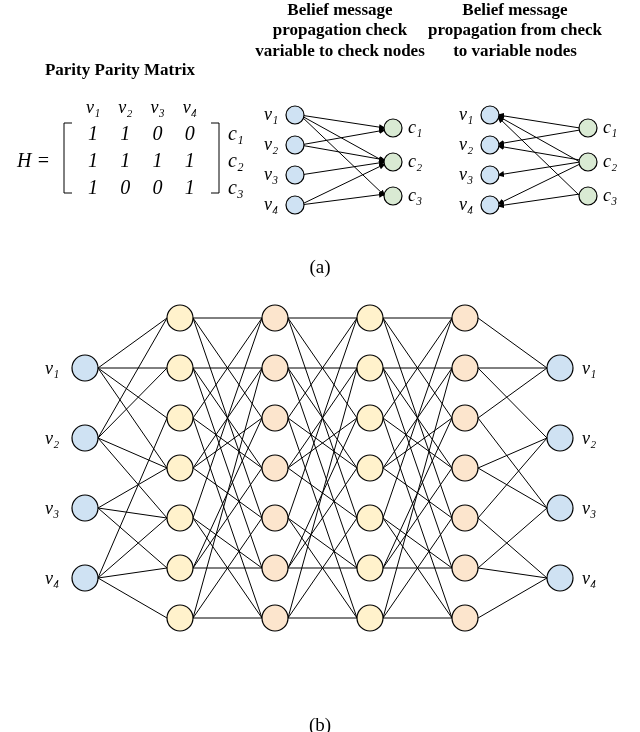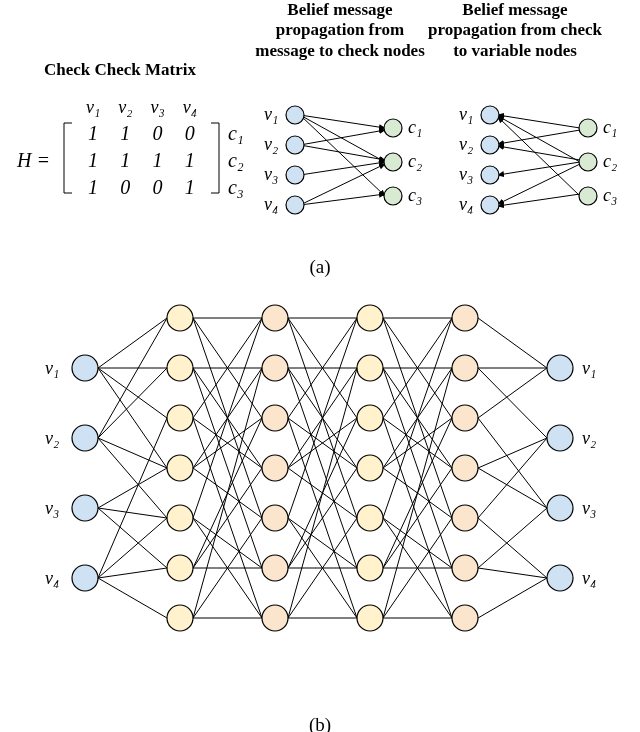--- a/index.html
+++ b/index.html
@@ -72,22 +72,22 @@
     margin-top: 10px;
   }
 </style>
 </head>
 <body>
 
 <div class="figure">
 
   <div class="part-a">
 
-    <div class="title-col" style="left:20px; top:60px; width:200px;">Check Check Matrix</div>
-    <div class="title-col" style="left:250px; top:0px; width:180px;">Belief message propagation from message to check nodes</div>
+    <div class="title-col" style="left:20px; top:60px; width:200px;">Parity Parity Matrix</div>
+    <div class="title-col" style="left:250px; top:0px; width:180px;">Belief message propagation check variable to check nodes</div>
     <div class="title-col" style="left:425px; top:0px; width:180px;">Belief message propagation from check to variable nodes</div>
 
     <div class="matrix-block">
       <table>
         <tbody>
             <tr class="col-labels">
           <td></td>
               <td></td>
           <td>v₁</td>
           <td>v₂</td>

